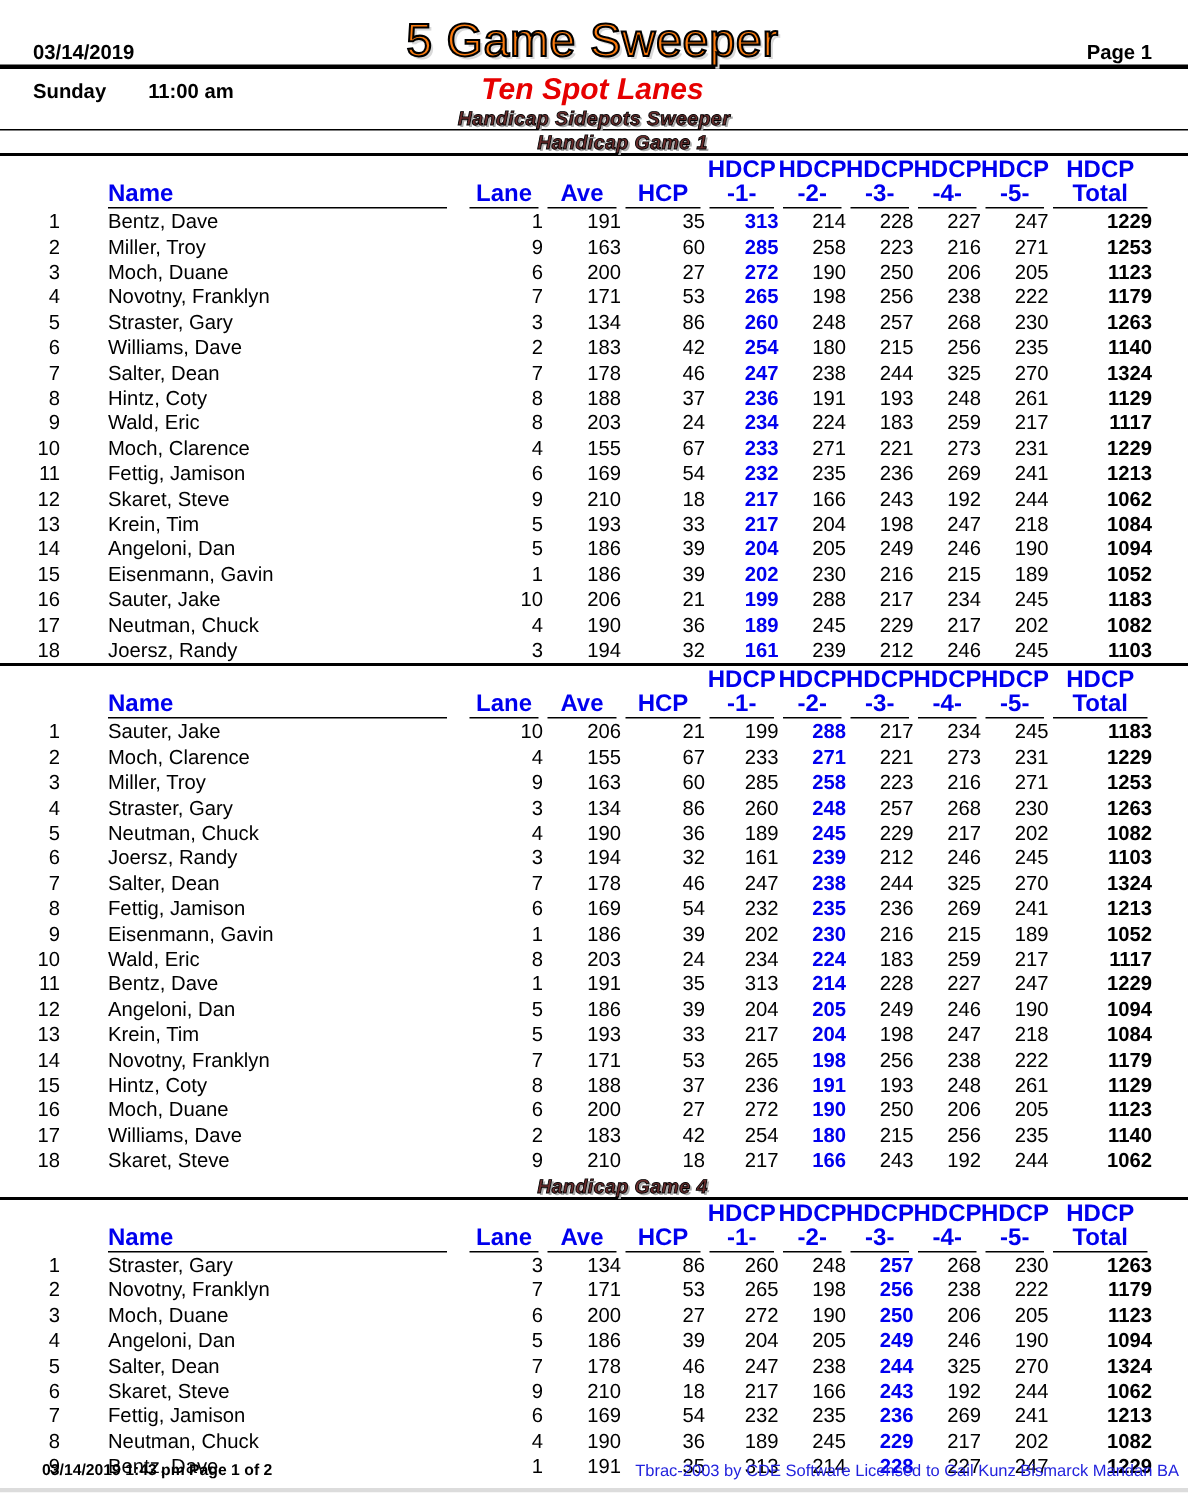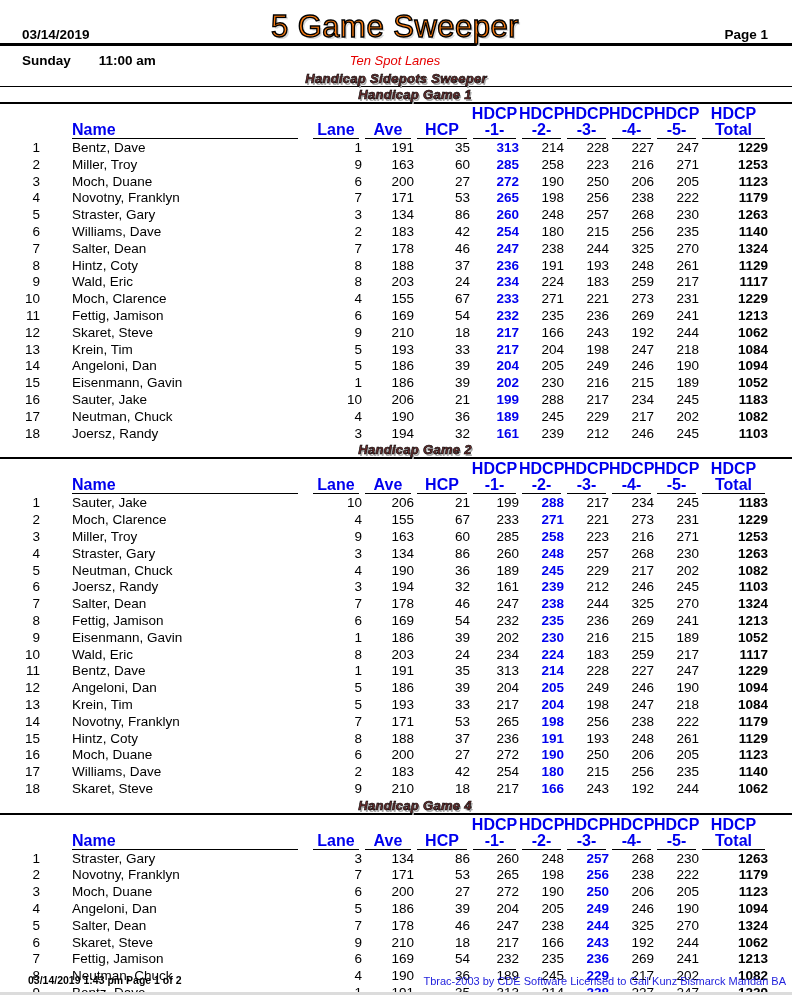--- a/index.html
+++ b/index.html
@@ -17,21 +17,21 @@
     color:#fb7c10;-webkit-text-stroke:1.4px #000;
     text-shadow:2px 2px 0 #d9d9d9;
   }
   .rule-thick{border-top:3px solid #000;}
   .rule-med{border-top:2px solid #000;}
   .rule-thin{border-top:1px solid #000;}
   .subhead{display:grid;grid-template-columns:1fr auto 1fr;align-items:center;
            padding:3px 24px 0 22px;height:22px;text-align:center;}
   .daytime{font-size:13.5px;font-weight:bold;justify-self:start;}
   .daytime .day{margin-right:28px;}
-  .center-name{font-size:13px;font-weight:normal;font-style:italic;color:#e60000;}
+  .center-name{font-size:20px;font-weight:bold;font-style:italic;color:#e60000;}
   .report-title,.sec-title{
     text-align:center;font-size:13px;font-weight:bold;font-style:italic;
     color:#6b2d2d;-webkit-text-stroke:.6px #000;
     text-shadow:1.5px 1.5px 0 #aaa;
     height:14px;line-height:13px;letter-spacing:.3px;
   }
   .report-title{margin-top:1px;}
   
   .grid{display:grid;padding-left:12px;
         grid-template-columns:28px 270px 52px 52px 56px 49px 45px 45px 45px 45px 69px;}
@@ -354,21 +354,20 @@
         <div class="c num">32</div>
         <div class="c num score hl">161</div>
         <div class="c num score">239</div>
         <div class="c num score">212</div>
         <div class="c num score">246</div>
         <div class="c num score">245</div>
         <div class="c num total">1103</div>
       </div>
     </section>
     <section>
-      <div class="sec-title">Handicap Game 2</div>
       <div class="rule-med"></div>
       <div class="grid hdr hdr-top">
         <div class="c"></div>
         <div class="c"></div>
         <div class="c"></div>
         <div class="c"></div>
         <div class="c"></div>
         <div class="c">HDCP</div>
         <div class="c">HDCP</div>
         <div class="c">HDCP</div>

